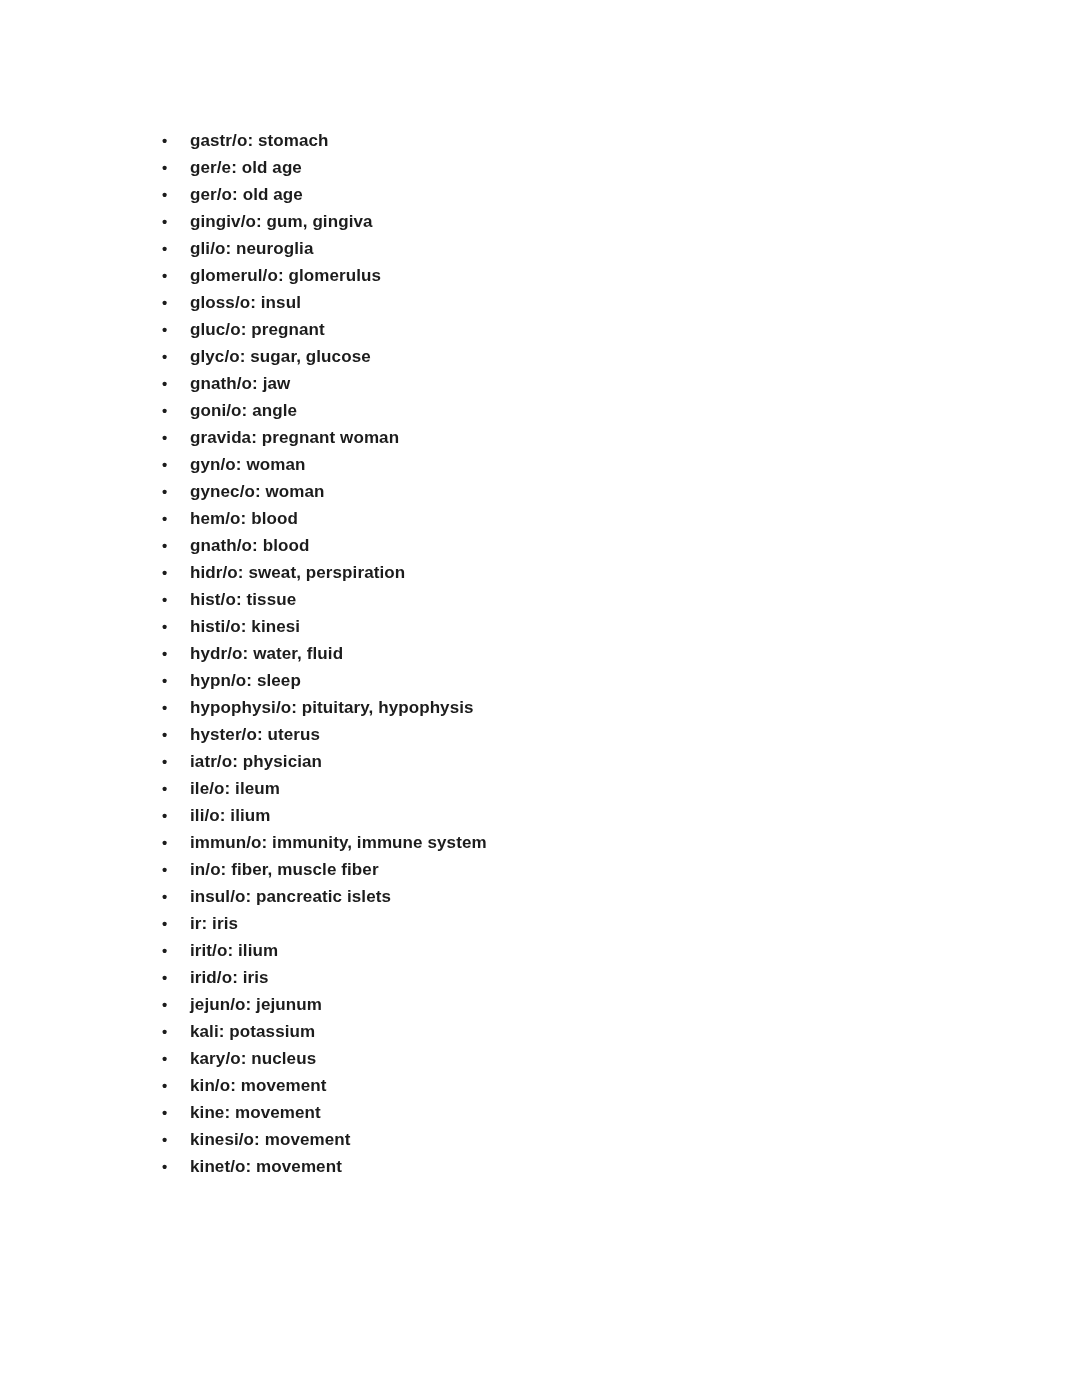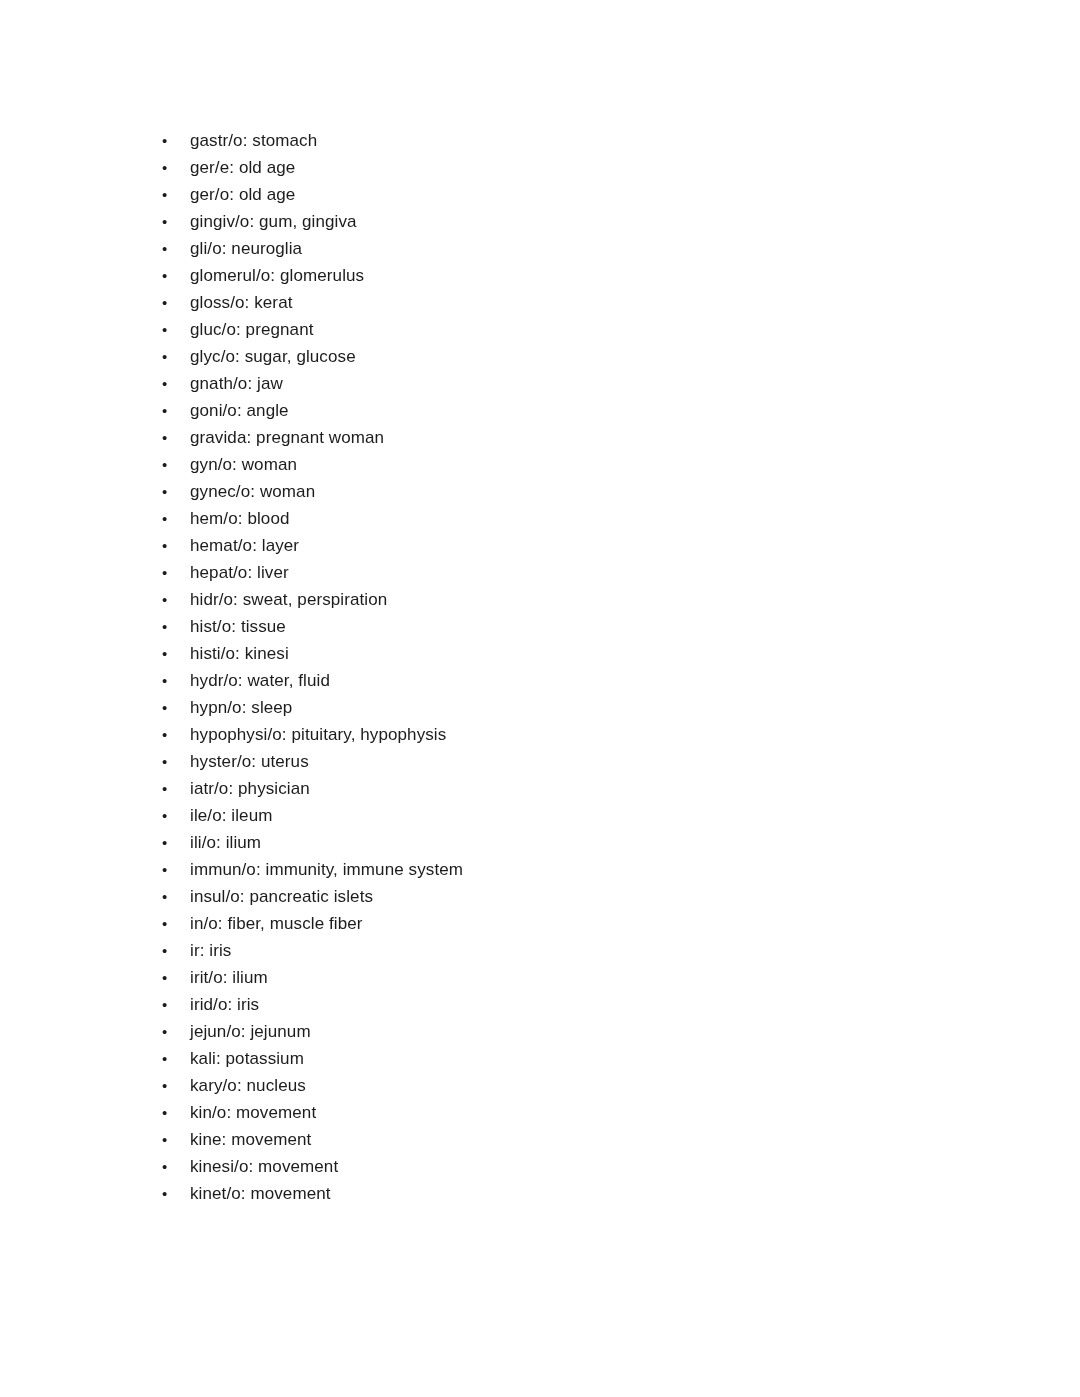--- a/index.html
+++ b/index.html
@@ -12,20 +12,21 @@
     background: #ffffff;
     font-family: "Liberation Sans", sans-serif;
     color: #1c1c1c;
     overflow: hidden;
   }
   .page {
     position: relative;
     width: 1080px;
     height: 1373px;
     background: #ffffff;
+    font-weight: bold;
   }
   .word-list {
     list-style: none;
     margin: 0;
     padding: 0;
     position: absolute;
     top: 127px;
     left: 162px;
   }
   .word-list li {
@@ -49,44 +50,43 @@
 <body style="background: rgb(255, 255, 255); color: rgb(28, 28, 28);">
 
 <div class="page">
   <ul class="word-list">
       <li><span class="bullet">•</span><span class="item-text">gastr/o: stomach</span></li>
       <li><span class="bullet">•</span><span class="item-text">ger/e: old age</span></li>
       <li><span class="bullet">•</span><span class="item-text">ger/o: old age</span></li>
       <li><span class="bullet">•</span><span class="item-text">gingiv/o: gum, gingiva</span></li>
       <li><span class="bullet">•</span><span class="item-text">gli/o: neuroglia</span></li>
       <li><span class="bullet">•</span><span class="item-text">glomerul/o: glomerulus</span></li>
-      <li><span class="bullet">•</span><span class="item-text">gloss/o: kerat</span></li>
+      <li><span class="bullet">•</span><span class="item-text">gloss/o: insul</span></li>
       <li><span class="bullet">•</span><span class="item-text">gluc/o: pregnant</span></li>
       <li><span class="bullet">•</span><span class="item-text">glyc/o: sugar, glucose</span></li>
       <li><span class="bullet">•</span><span class="item-text">gnath/o: jaw</span></li>
       <li><span class="bullet">•</span><span class="item-text">goni/o: angle</span></li>
       <li><span class="bullet">•</span><span class="item-text">gravida: pregnant woman</span></li>
       <li><span class="bullet">•</span><span class="item-text">gyn/o: woman</span></li>
       <li><span class="bullet">•</span><span class="item-text">gynec/o: woman</span></li>
       <li><span class="bullet">•</span><span class="item-text">hem/o: blood</span></li>
-      <li><span class="bullet">•</span><span class="item-text">hemat/o: layer</span></li>
-      <li><span class="bullet">•</span><span class="item-text">hepat/o: liver</span></li>
+      <li><span class="bullet">•</span><span class="item-text">gnath/o: blood</span></li>
       <li><span class="bullet">•</span><span class="item-text">hidr/o: sweat, perspiration</span></li>
       <li><span class="bullet">•</span><span class="item-text">hist/o: tissue</span></li>
       <li><span class="bullet">•</span><span class="item-text">histi/o: kinesi</span></li>
       <li><span class="bullet">•</span><span class="item-text">hydr/o: water, fluid</span></li>
       <li><span class="bullet">•</span><span class="item-text">hypn/o: sleep</span></li>
       <li><span class="bullet">•</span><span class="item-text">hypophysi/o: pituitary, hypophysis</span></li>
       <li><span class="bullet">•</span><span class="item-text">hyster/o: uterus</span></li>
       <li><span class="bullet">•</span><span class="item-text">iatr/o: physician</span></li>
       <li><span class="bullet">•</span><span class="item-text">ile/o: ileum</span></li>
       <li><span class="bullet">•</span><span class="item-text">ili/o: ilium</span></li>
       <li><span class="bullet">•</span><span class="item-text">immun/o: immunity, immune system</span></li>
+      <li><span class="bullet">•</span><span class="item-text">in/o: fiber, muscle fiber</span></li>
       <li><span class="bullet">•</span><span class="item-text">insul/o: pancreatic islets</span></li>
-      <li><span class="bullet">•</span><span class="item-text">in/o: fiber, muscle fiber</span></li>
       <li><span class="bullet">•</span><span class="item-text">ir: iris</span></li>
       <li><span class="bullet">•</span><span class="item-text">irit/o: ilium</span></li>
       <li><span class="bullet">•</span><span class="item-text">irid/o: iris</span></li>
       <li><span class="bullet">•</span><span class="item-text">jejun/o: jejunum</span></li>
       <li><span class="bullet">•</span><span class="item-text">kali: potassium</span></li>
       <li><span class="bullet">•</span><span class="item-text">kary/o: nucleus</span></li>
       <li><span class="bullet">•</span><span class="item-text">kin/o: movement</span></li>
       <li><span class="bullet">•</span><span class="item-text">kine: movement</span></li>
       <li><span class="bullet">•</span><span class="item-text">kinesi/o: movement</span></li>
       <li><span class="bullet">•</span><span class="item-text">kinet/o: movement</span></li>

